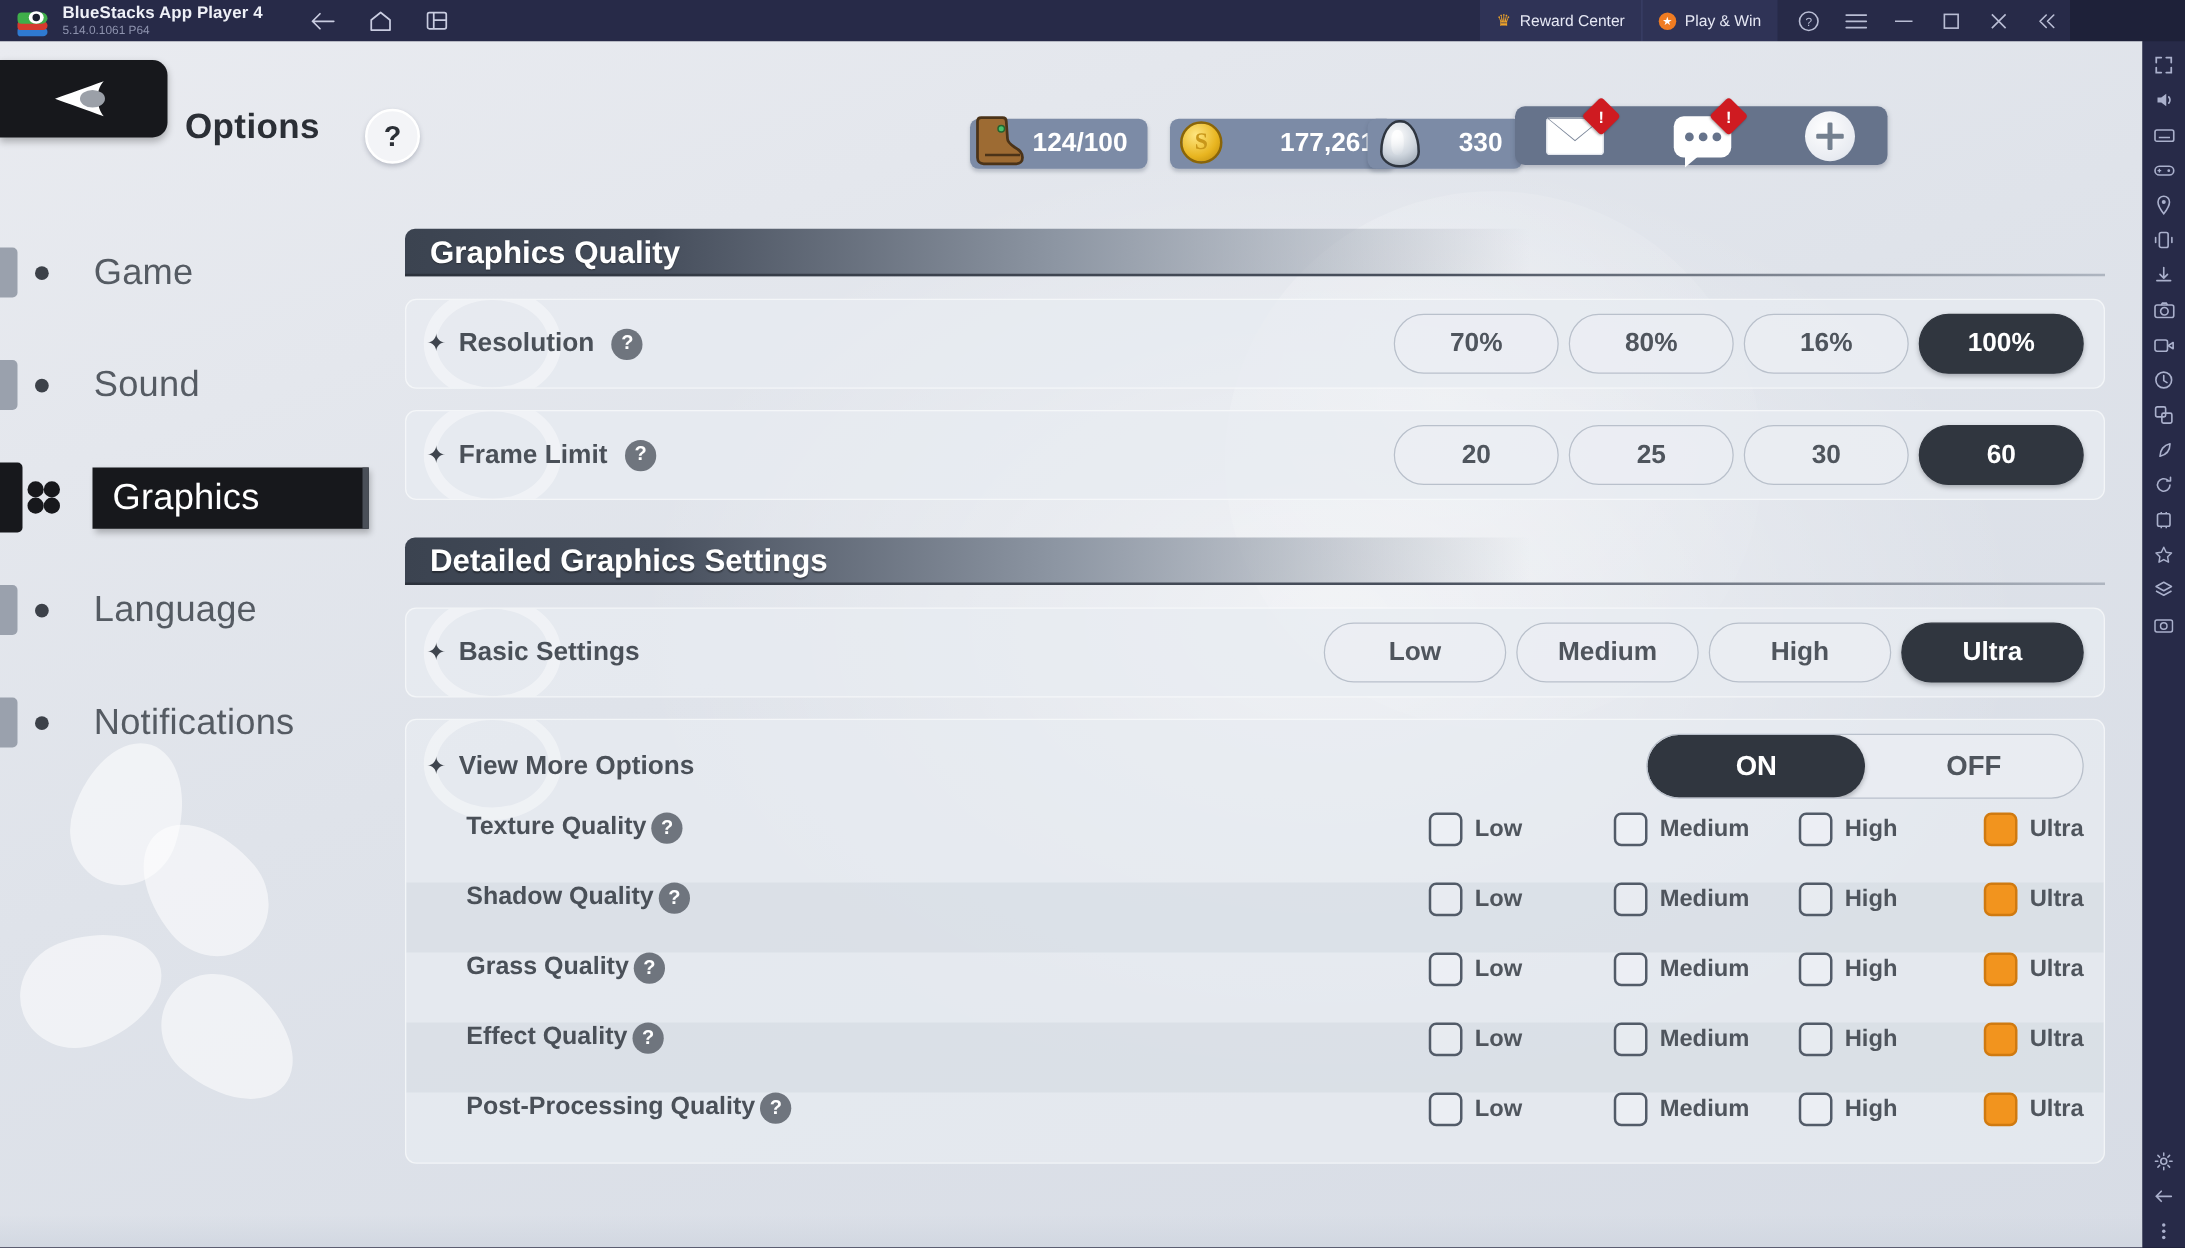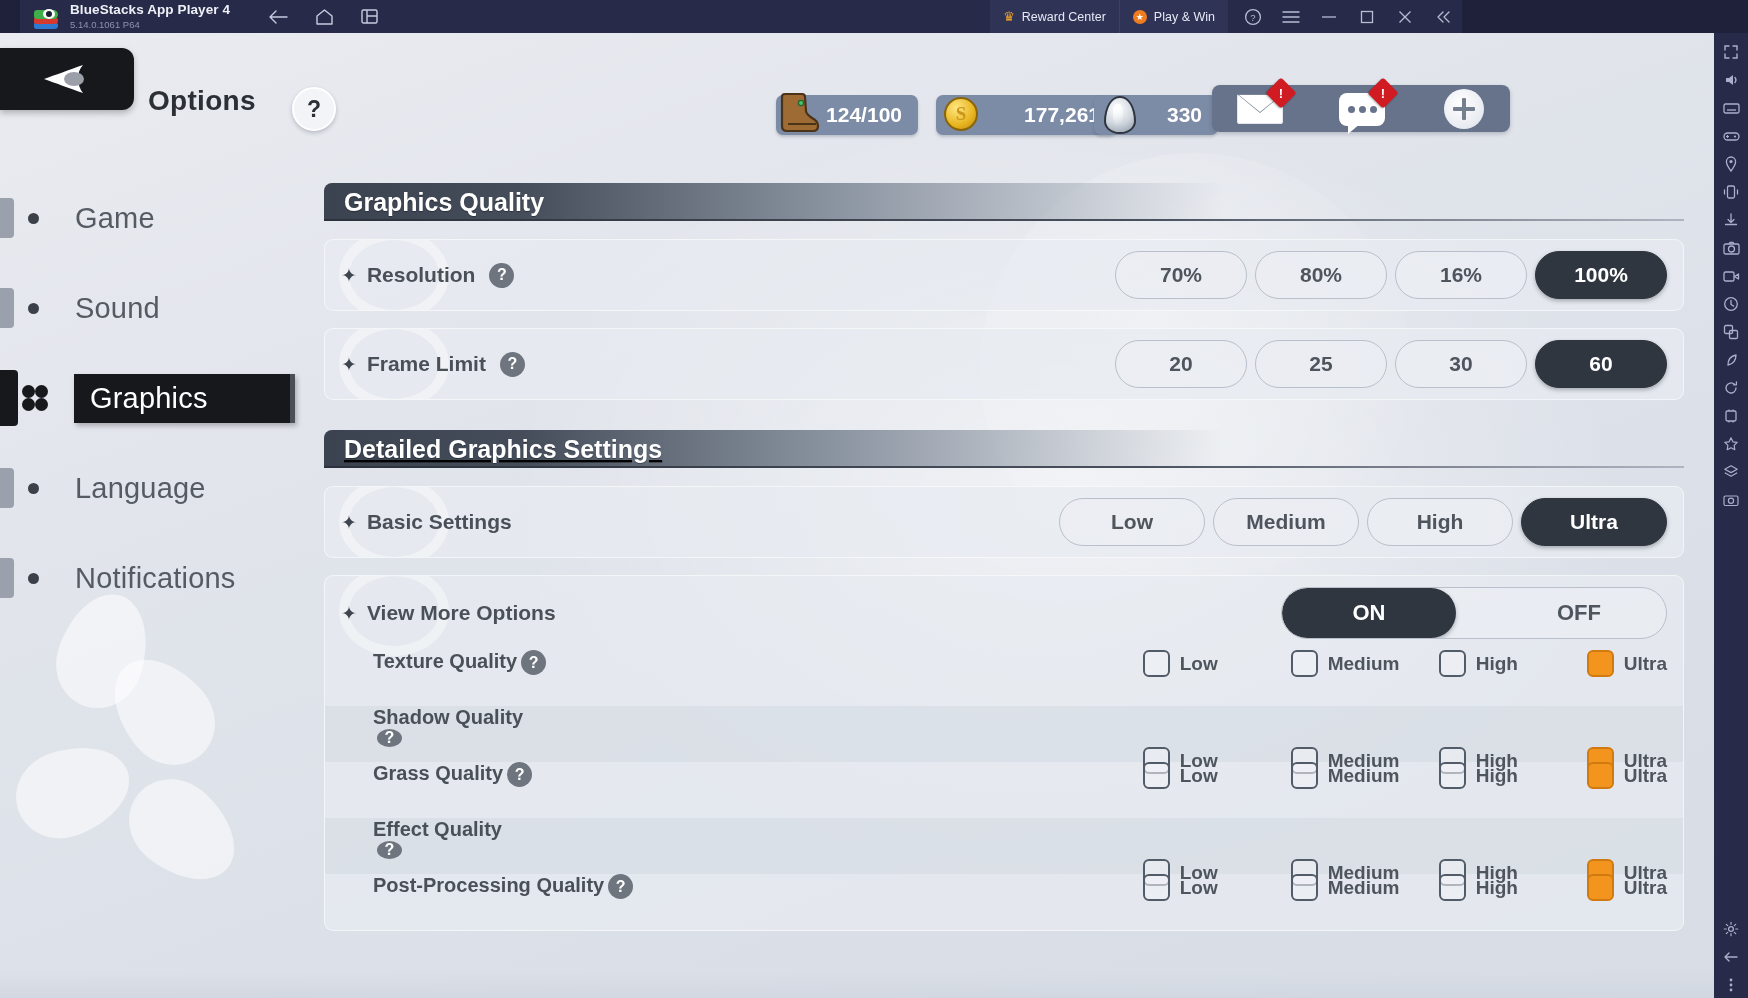--- a/index.html
+++ b/index.html
@@ -7,25 +7,24 @@
     width: 1748px; height: 998px;
     overflow: hidden;
     font-family: "Liberation Sans", sans-serif;
     background: #1e2139;
   }
 
   
   #app { position: relative; width: 1748px; height: 998px; }
 
   #titlebar {
-    position: absolute; left: 0; top: 0; width: 1442px; height: 33px;
+    position: absolute; left: 0; top: 0; width: 1656px; height: 33px;
     background: #272a48;
     display: flex; align-items: center;
     color: #e8eaf2;
-    margin-left: 20px;
   }
   .bs-logo {
     width: 26px; height: 26px; margin-left: 14px; margin-right: 10px;
     position: relative; flex: none;
   }
   .bs-logo .lay { position:absolute; left:0; border-radius: 5px 7px 7px 5px; }
   .bs-logo .l1 { bottom:1px; width:24px; height:7px; background:#2f7ad1; }
   .bs-logo .l2 { bottom:6px; width:24px; height:7px; background:#d63a2e; }
   .bs-logo .l3 { bottom:11px; width:24px; height:9px; background:#3fae4a; }
   .bs-logo .eye {
@@ -278,37 +277,36 @@
     background:#30363f; border-color:#30363f; color:#fff;
     box-shadow: 0 2px 4px rgba(40,45,55,.35);
   }
   .opt.wide { min-width:146px; }
 
   
   .toggle {
     margin-left:auto; display:flex; align-items:flex-end;
     border:1.4px solid #b9c0cb; border-radius:26px; height:52px; overflow:hidden;
     background: rgba(236,239,244,.55);
-    gap: 36px;
   }
   .toggle .seg {
     width:174px; height:100%; display:flex; align-items:center; justify-content:center;
     font-size:22px; font-weight:bold; color:#4f555d; cursor:pointer;
   }
   .toggle .seg.on {
     background:#30363f; color:#fff; border-radius:26px;
     box-shadow:0 2px 4px rgba(40,45,55,.35);
   }
 
   
   .detail-row {
     height:56px; display:flex; align-items:flex-start; padding:0 16px 0 48px;
     position:relative;
   }
-  .detail-row.alt { background: rgba(203,209,219,.38); flex-direction: column; }
+  .detail-row.alt { background: rgba(203,209,219,.38); }
   .detail-name { font-size:20px; font-weight:bold; color:#4a5058; }
   .checks { margin-left:auto; display:flex; align-items:center; }
   .chk { display:flex; align-items:center; gap:10px; width:148px; cursor:pointer; }
   .chk .box {
     width:27px; height:27px; border-radius:6px;
     border:2.5px solid #525b68; background: rgba(240,242,246,.6);
   }
   .chk.on .box { background:#f2941e; border-color:#d07a10; }
   .chk .lbl { font-size:19px; font-weight:bold; color:#4f555d; }
   .chk.last { width:auto; }
@@ -533,21 +531,21 @@
           </div>
           <div class="opts">
             <div class="opt">20</div>
             <div class="opt">25</div>
             <div class="opt">30</div>
             <div class="opt sel">60</div>
           </div>
         </div>
       </div>
 
-      <div class="sec-head" style="margin-top:30px;text-decoration:underline;">
+      <div class="sec-head" style="margin-top:30px;">
         <div class="bar"></div>
         <div class="txt">Detailed Graphics Settings</div>
         <div class="rule"></div>
       </div>
 
       <div class="card">
         <div class="ghost"></div>
         <div class="row-main">
           <div class="rowlabel">
             <span class="spark">✦</span>

